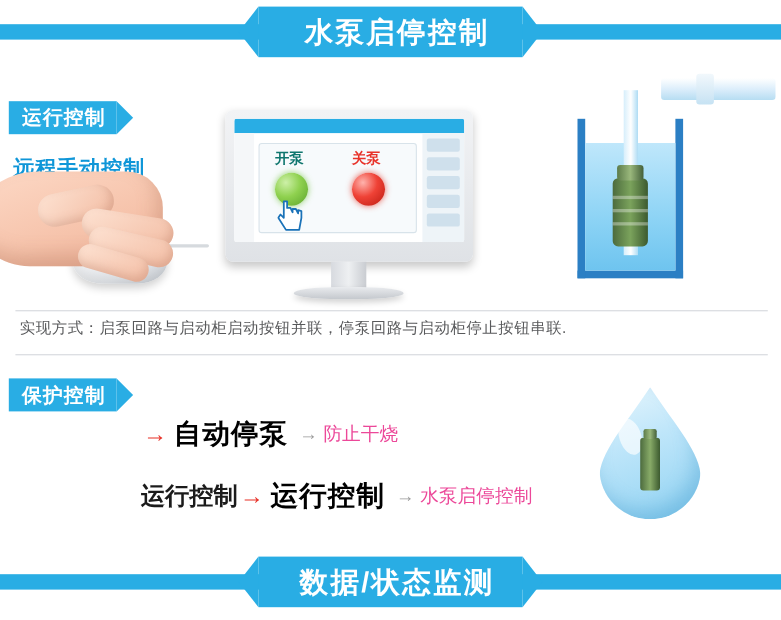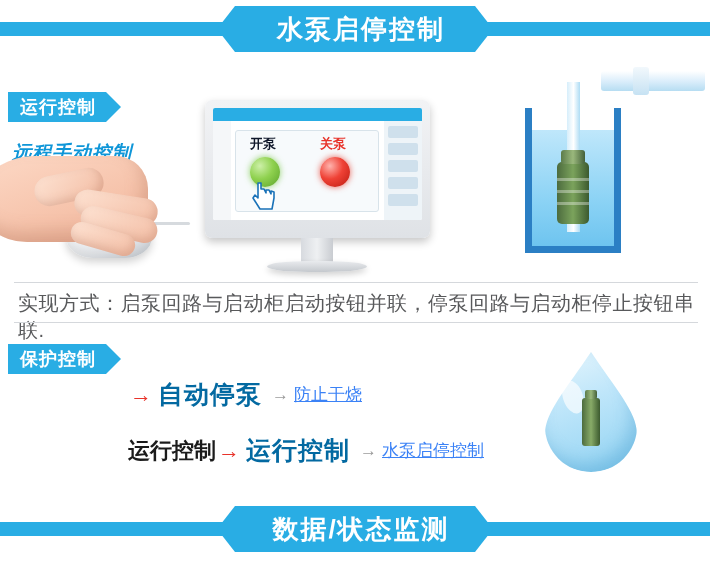--- a/index.html
+++ b/index.html
@@ -46,21 +46,21 @@
     border-top:15px solid transparent; border-bottom:15px solid transparent;
     border-left:15px solid #29ade4;
   }
   #tag-run { left:8px; top:92px; }
   #tag-protect { left:8px; top:344px; }
 
   .blue-label {
     position:absolute; color:#0f96d8; font-size:19px; font-weight:bold;
     letter-spacing:1px;
   }
-  #label-remote { left:12px; top:140px;font-style:italic; }
+  #label-remote { left:12px; top:140px; }
 
   
   .hand-wrap { position:absolute; left:0; top:150px; width:200px; height:115px; }
   .palm {
     position:absolute; left:-22px; top:6px; width:170px; height:86px;
     background:linear-gradient(160deg,#fdd9c6 0%,#f6c3ab 60%,#e9ab92 100%);
     border-radius:70px 40px 44px 60px / 55px 40px 40px 50px;
     box-shadow:inset -6px -10px 16px rgba(180,120,95,.35);
   }
   .finger {
@@ -99,21 +99,21 @@
   }
   .scr-topbar { position:absolute; left:0; top:0; width:100%; height:13px; background:#29ade4; }
   .scr-sidebar-r { position:absolute; right:0; top:13px; width:38px; height:99px; background:#eef4f8; }
   .scr-sidebar-r .row { height:12px; margin:5px 4px; background:#cfe0ec; border-radius:2px; }
   .scr-left { position:absolute; left:0; top:13px; width:18px; height:99px; background:#f5f7f9; }
   .scr-panel {
     position:absolute; left:22px; top:22px; width:142px; height:80px;
     background:#f7fafc; border:1px solid #d8e3ea; border-radius:3px;
   }
   .scr-btn-label { position:absolute; top:4px; font-size:13px; font-weight:bold; }
-  .lbl-start { left:14px; color:#0f172a; }
+  .lbl-start { left:14px; color:#0f766e; }
   .lbl-stop  { left:84px; color:#e8332a; }
   .scr-led {
     position:absolute; top:26px; width:30px; height:30px; border-radius:50%;
   }
   .led-green {
     left:14px;
     background:radial-gradient(circle at 33% 30%, #cdf0a8 0%, #8fd14f 45%, #5aa32a 100%);
     box-shadow:0 0 6px rgba(120,200,70,.8);
   }
   .led-red {
@@ -174,33 +174,33 @@
   }
 
   
   .note-line {
     position:absolute; left:14px; top:282px; width:684px; height:1px; background:#d5d8dc;
   }
   .note-line2 {
     position:absolute; left:14px; top:322px; width:684px; height:1px; background:#d5d8dc;
   }
   .note-text {
-    position:absolute; left:18px; top:290px; font-size:20px; color:#58595b;
+    position:absolute; left:18px; top:290px; font-size:14px; color:#58595b;
     letter-spacing:.5px;
   }
 
   
   .rule { position:absolute; display:flex; align-items:center; }
   #rule1 { left:128px; top:378px; }
   #rule2 { left:128px; top:434px; }
   .rule .cond { font-size:22px; font-weight:bold; color:#1b1b1b; }
   .rule .arrow1 { font-size:22px; font-weight:bold; color:#e8332a; margin:0 6px 0 2px; }
-  .rule .act { font-size:25px; font-weight:bold; color:#0369a1; letter-spacing:1px; }
+  .rule .act { font-size:25px; font-weight:bold; color:#000000; letter-spacing:1px; }
   .rule .arrow2 { font-size:17px; color:#9a9a9a; margin:0 5px 0 10px; }
-  .rule .eff { font-size:17px; color:#3b82f6;text-decoration:underline; }
+  .rule .eff { font-size:17px; color:#ec4899; }
 
   
   .drop { position:absolute; left:545px; top:352px; width:92px; height:120px; }
   .drop-shape {
     position:absolute; left:0; top:0; width:92px; height:120px;
     background:linear-gradient(160deg,#e7f6fd 0%,#bfe6fa 40%,#8fd2f2 100%);
     border-radius:50% 50% 50% 50% / 62% 62% 38% 38%;
     clip-path: path("M46 0 C70 36 92 60 92 82 C92 103 71 120 46 120 C21 120 0 103 0 82 C0 60 22 36 46 0 Z");
     box-shadow:inset -6px -8px 16px rgba(60,150,200,.35);
   }

